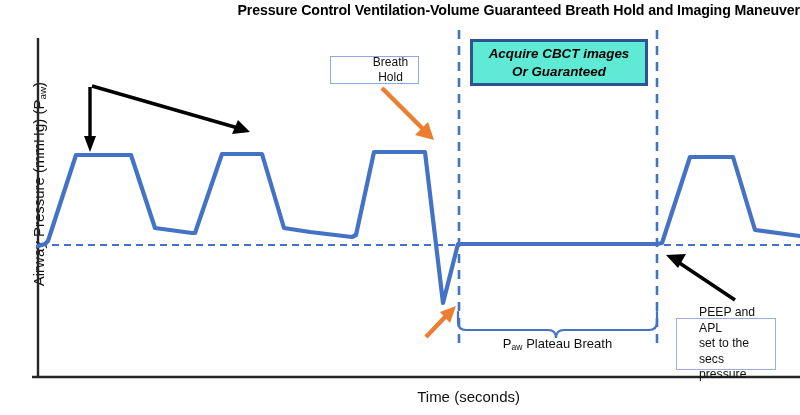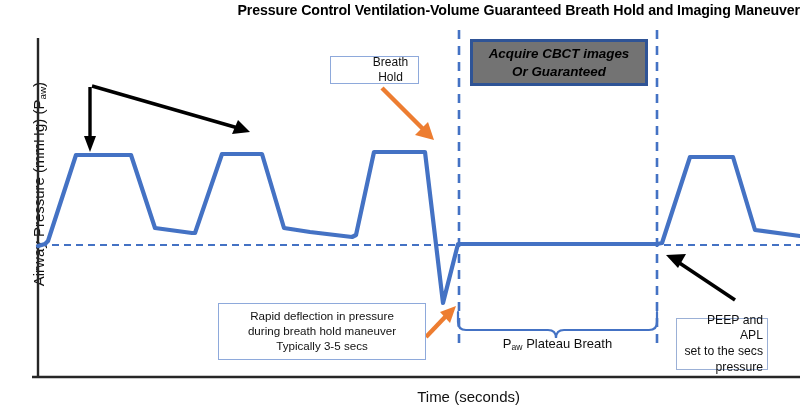--- a/index.html
+++ b/index.html
@@ -16,26 +16,26 @@
   .xlab{position:absolute;left:280px;top:388px;width:240px;text-align:right;
         font-size:15px;color:#111;}
   sub{font-size:.66em;vertical-align:-.22em;}
 
   .tbox{position:absolute;box-sizing:border-box;background:#fff;
         border:1px solid #8EA9DB;font-size:11.6px;color:#111;
         display:flex;align-items:center;justify-content:center;text-align:center;
         line-height:1.28;padding:2px 4px;}
   #breath-hold-box{left:330px;top:56px;width:89px;height:28px;font-size:12px;padding-left:36px;}
   #rapid-box{left:218px;top:303px;width:208px;height:57px;}
-  #peep-box{left:676px;top:318px;width:92px;height:52px;
-            justify-content:flex-start;text-align:right;padding-left:6px;
+  #peep-box{left:676px;top:318px;width:100px;height:52px;
+            justify-content:flex-start;text-align:left;padding-left:22px;
             font-size:12.2px;border-color:#9BB0D6;}
 
   #cbct-box{position:absolute;left:470px;top:39px;width:178px;height:47px;
-            box-sizing:border-box;background:#737373;border:3px solid #2F5496;
+            box-sizing:border-box;background:#5eead4;border:3px solid #2F5496;
             display:flex;align-items:center;justify-content:center;text-align:center;
             font-size:13.4px;font-weight:bold;font-style:italic;color:#000;
             line-height:1.33;}
 
   .plateau-lab{position:absolute;left:455px;top:336px;width:205px;text-align:center;
                font-size:13px;color:#111;}
   .pcv-lab{position:absolute;left:62px;top:57px;font-size:14.4px;color:#111;}
 </style>
 </head>
 <body>
@@ -87,27 +87,20 @@
     </g>
 
     <g>
       <line x1="426" y1="337" x2="447" y2="315" stroke="#ED7D31" stroke-width="4.4"></line>
       <polygon points="456,306 450,323 440,312" fill="#ED7D31"></polygon>
     </g>
   </svg>
 
   <div class="tbox" id="breath-hold-box">Breath Hold</div>
 
-  <div class="tbox" id="rapid-box">
-    <span>
-      <span>Rapid deflection in pressure</span><br>
-      <span>during breath hold maneuver</span><br>
-      <span>Typically 3-5 secs</span>
-    </span>
-  </div>
 
   <div id="cbct-box">
     <span>
       <span>Acquire CBCT images</span><br>
       <span>Or Guaranteed</span>
     </span>
   </div>
 
   <div class="tbox" id="peep-box">
     <span>

